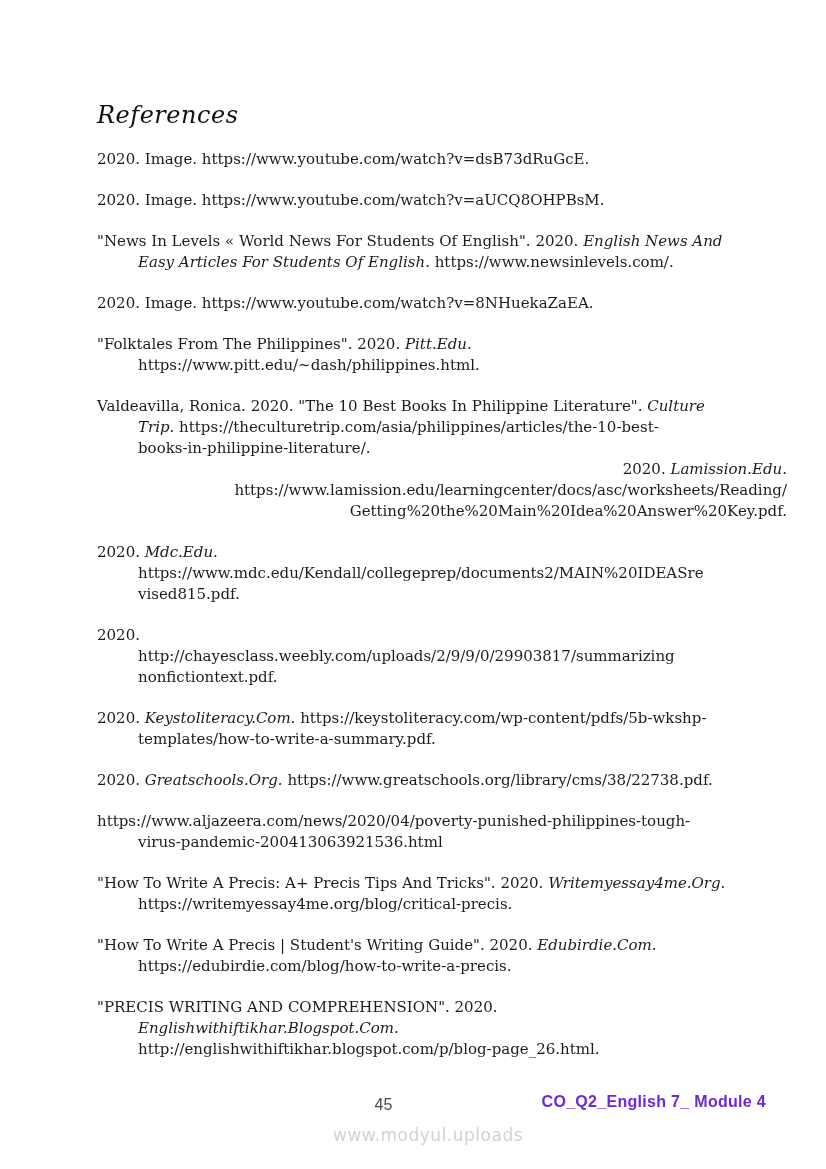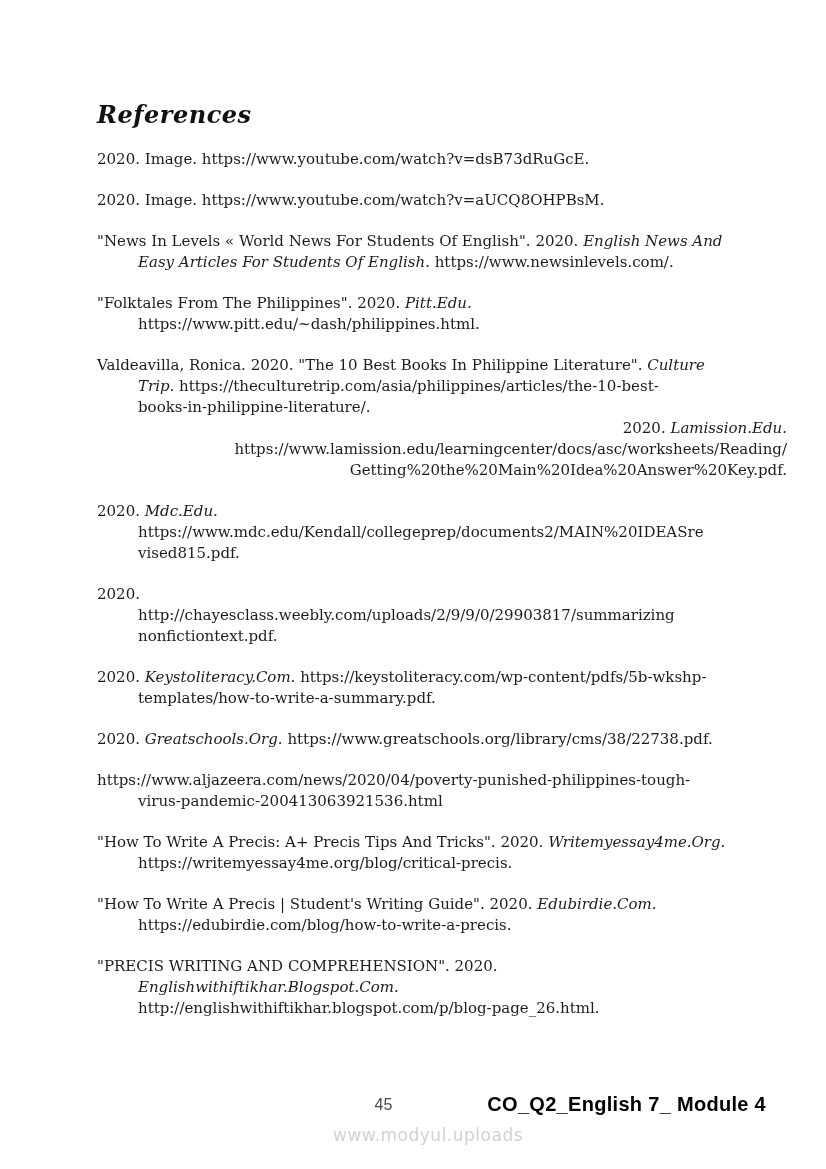--- a/index.html
+++ b/index.html
@@ -18,21 +18,21 @@
   }
   .content {
     position: absolute;
     left: 97px;
     top: 99px;
     width: 690px;
   }
   .doc-title {
     font-size: 24px;
     line-height: 32px;
-    font-weight: bold;
+    font-weight: normal;
     font-style: italic;
     letter-spacing: 0.5px;
     margin: 0 0 18px 0;
     color: #111111;
   }
   .ref {
     font-size: 15px;
     line-height: 21px;
     margin: 0 0 20px 0;
   }
@@ -57,24 +57,24 @@
     text-align: center;
     font-family: "Liberation Sans", sans-serif;
     font-size: 16px;
     color: #4a4a4a;
   }
   .footer-module {
     position: absolute;
     right: 60px;
     top: 1093px;
     font-family: "Liberation Sans", "DejaVu Sans", sans-serif;
-    font-size: 20px;
+    font-size: 16px;
     font-weight: bold;
     letter-spacing: 0.3px;
-    color: #000000;
+    color: #6d28d9;
     text-align: center;
   }
   .watermark {
     position: absolute;
     left: 333px;
     top: 1125px;
     font-family: "DejaVu Sans", "Liberation Sans", sans-serif;
     font-size: 17px;
     letter-spacing: 0.5px;
     color: #d2d2d2;
@@ -91,20 +91,23 @@
     <div>
         <div class="ref">
           <div class="ref-line"><span>2020. Image. https://www.youtube.com/watch?v=dsB73dRuGcE.</span></div>
         </div>
         <div class="ref">
           <div class="ref-line"><span>2020. Image. https://www.youtube.com/watch?v=aUCQ8OHPBsM.</span></div>
         </div>
         <div class="ref">
           <div class="ref-line"><span>"News In Levels « World News For Students Of English". 2020. </span><em>English News And</em></div>
           <div class="ref-line cont"><em>Easy Articles For Students Of English.</em><span> https://www.newsinlevels.com/.</span></div>
+        </div>
+        <div class="ref">
+          <div class="ref-line"><span>2020. Image. https://www.youtube.com/watch?v=8NHuekaZaEA.</span></div>
         </div>
         <div class="ref">
           <div class="ref-line"><span>"Folktales From The Philippines". 2020. </span><em>Pitt.Edu.</em></div>
           <div class="ref-line cont"><span>https://www.pitt.edu/~dash/philippines.html.</span></div>
         </div>
         <div class="ref">
           <div class="ref-line"><span>Valdeavilla, Ronica. 2020. "The 10 Best Books In Philippine Literature". </span><em>Culture</em></div>
           <div class="ref-line cont"><em>Trip.</em><span> https://theculturetrip.com/asia/philippines/articles/the-10-best-</span></div>
           <div class="ref-line cont"><span>books-in-philippine-literature/.</span></div>
         </div>

